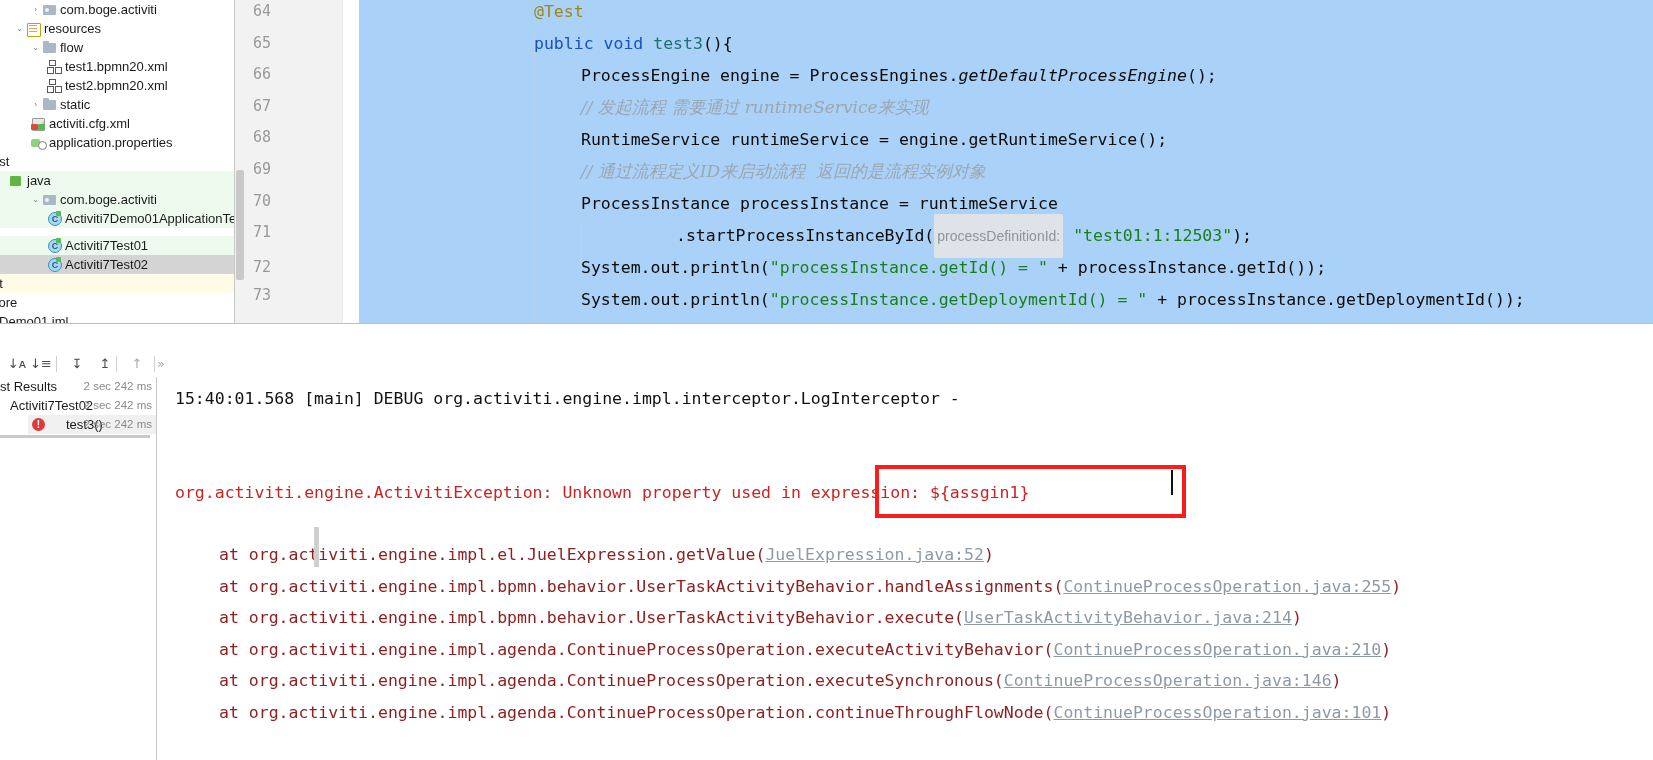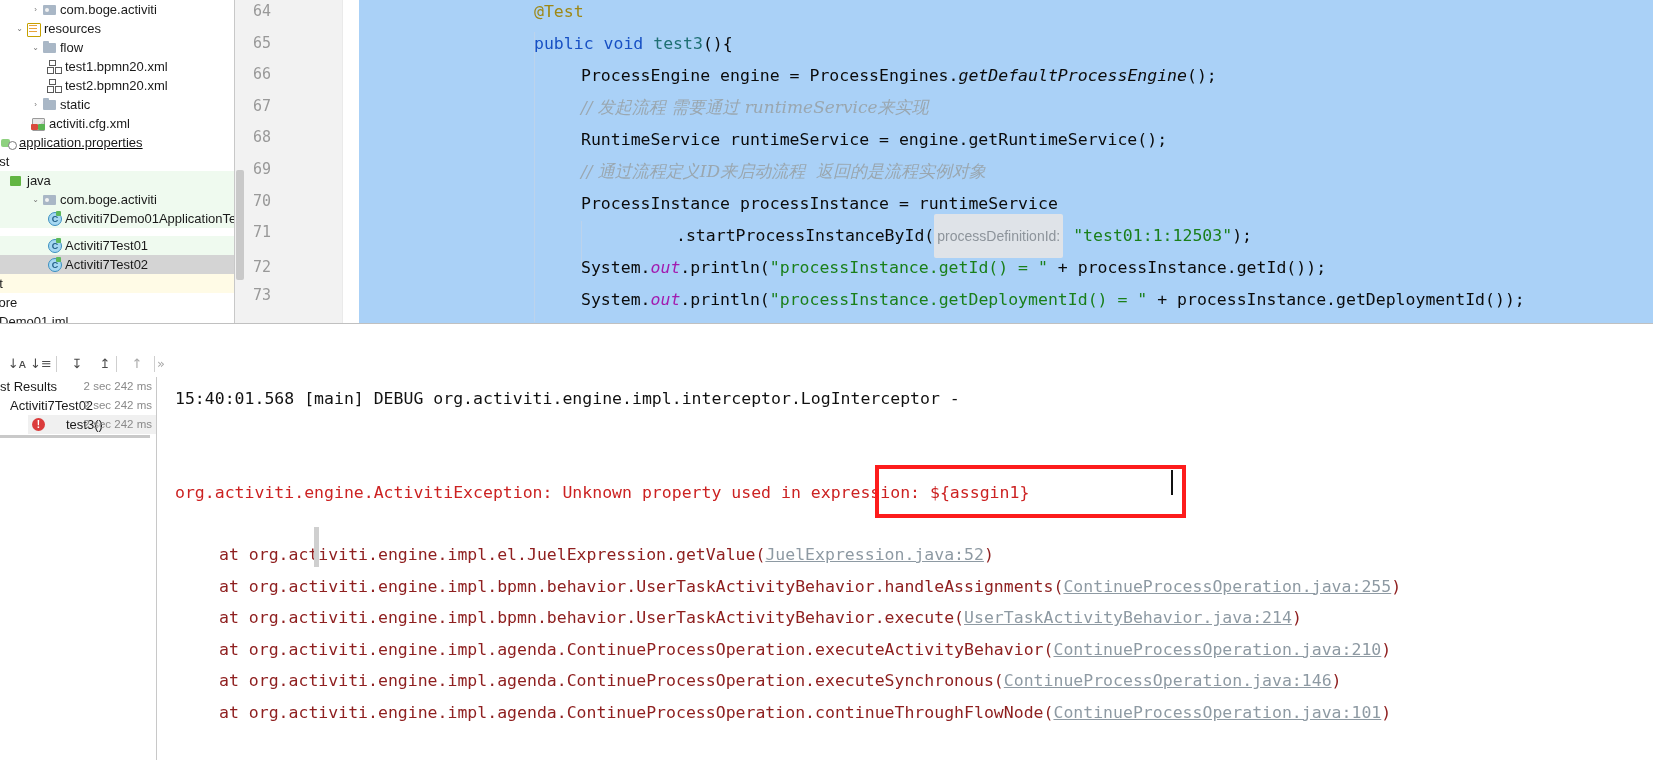--- a/index.html
+++ b/index.html
@@ -130,21 +130,21 @@
   }
   .codeline {
     position: absolute; left: 0; height: 31.6px; line-height: 31.6px;
     white-space: pre; font-family: "DejaVu Sans Mono", monospace;
     font-size: 16.5px; color: #0b0b0b;
   }
   .k-ann { color:#9e8816; }
   .k-kw  { color:#1750c4; }
   .k-meth{ color:#1f6f72; }
   .k-str { color:#1a7f1a; }
-  .k-static { color:#a21caf; font-style: italic; }
+  .k-static { color:#000000; }
   .k-italic { font-style: italic; margin-top: 34px; }
   .k-cmt { color: #9aa7b0; font-style: italic; font-family:"DejaVu Serif", serif; }
   .hintparam {
     background:#dfe3e8; color:#8d949b; font-size:14px;
     font-family:"Liberation Sans", sans-serif; padding:14px 3px; border-radius:2px;
   }
   .indent-guide {
     position:absolute; width:1px; background:#bcd3ec;
   }
   .run-gutter-icon {
@@ -310,21 +310,21 @@
         </div>
         <div class="tree-row" style="padding-left: 30px;">
           <span class="arrow">›</span>
           <span class="ico ic-folder"></span>
           <span class="lbl">static</span>
         </div>
         <div class="tree-row" style="padding-left: 30px;">
           <span class="ico ic-cfgxml"></span>
           <span class="lbl">activiti.cfg.xml</span>
         </div>
-        <div class="tree-row" style=" text-decoration: underline;">
+        <div class="tree-row" style="padding-left: 30px;">
           <span class="ico ic-prop"></span>
           <span class="lbl">application.properties</span>
         </div>
         <div class="tree-row" style="padding-left: 0px; margin-left: -8px;">
           <span class="lbl">est</span>
         </div>
         <div class="tree-row sel-green" style="padding-left: 8px;">
           <span class="ico ic-srcgreen"></span>
           <span class="lbl">java</span>
         </div>

